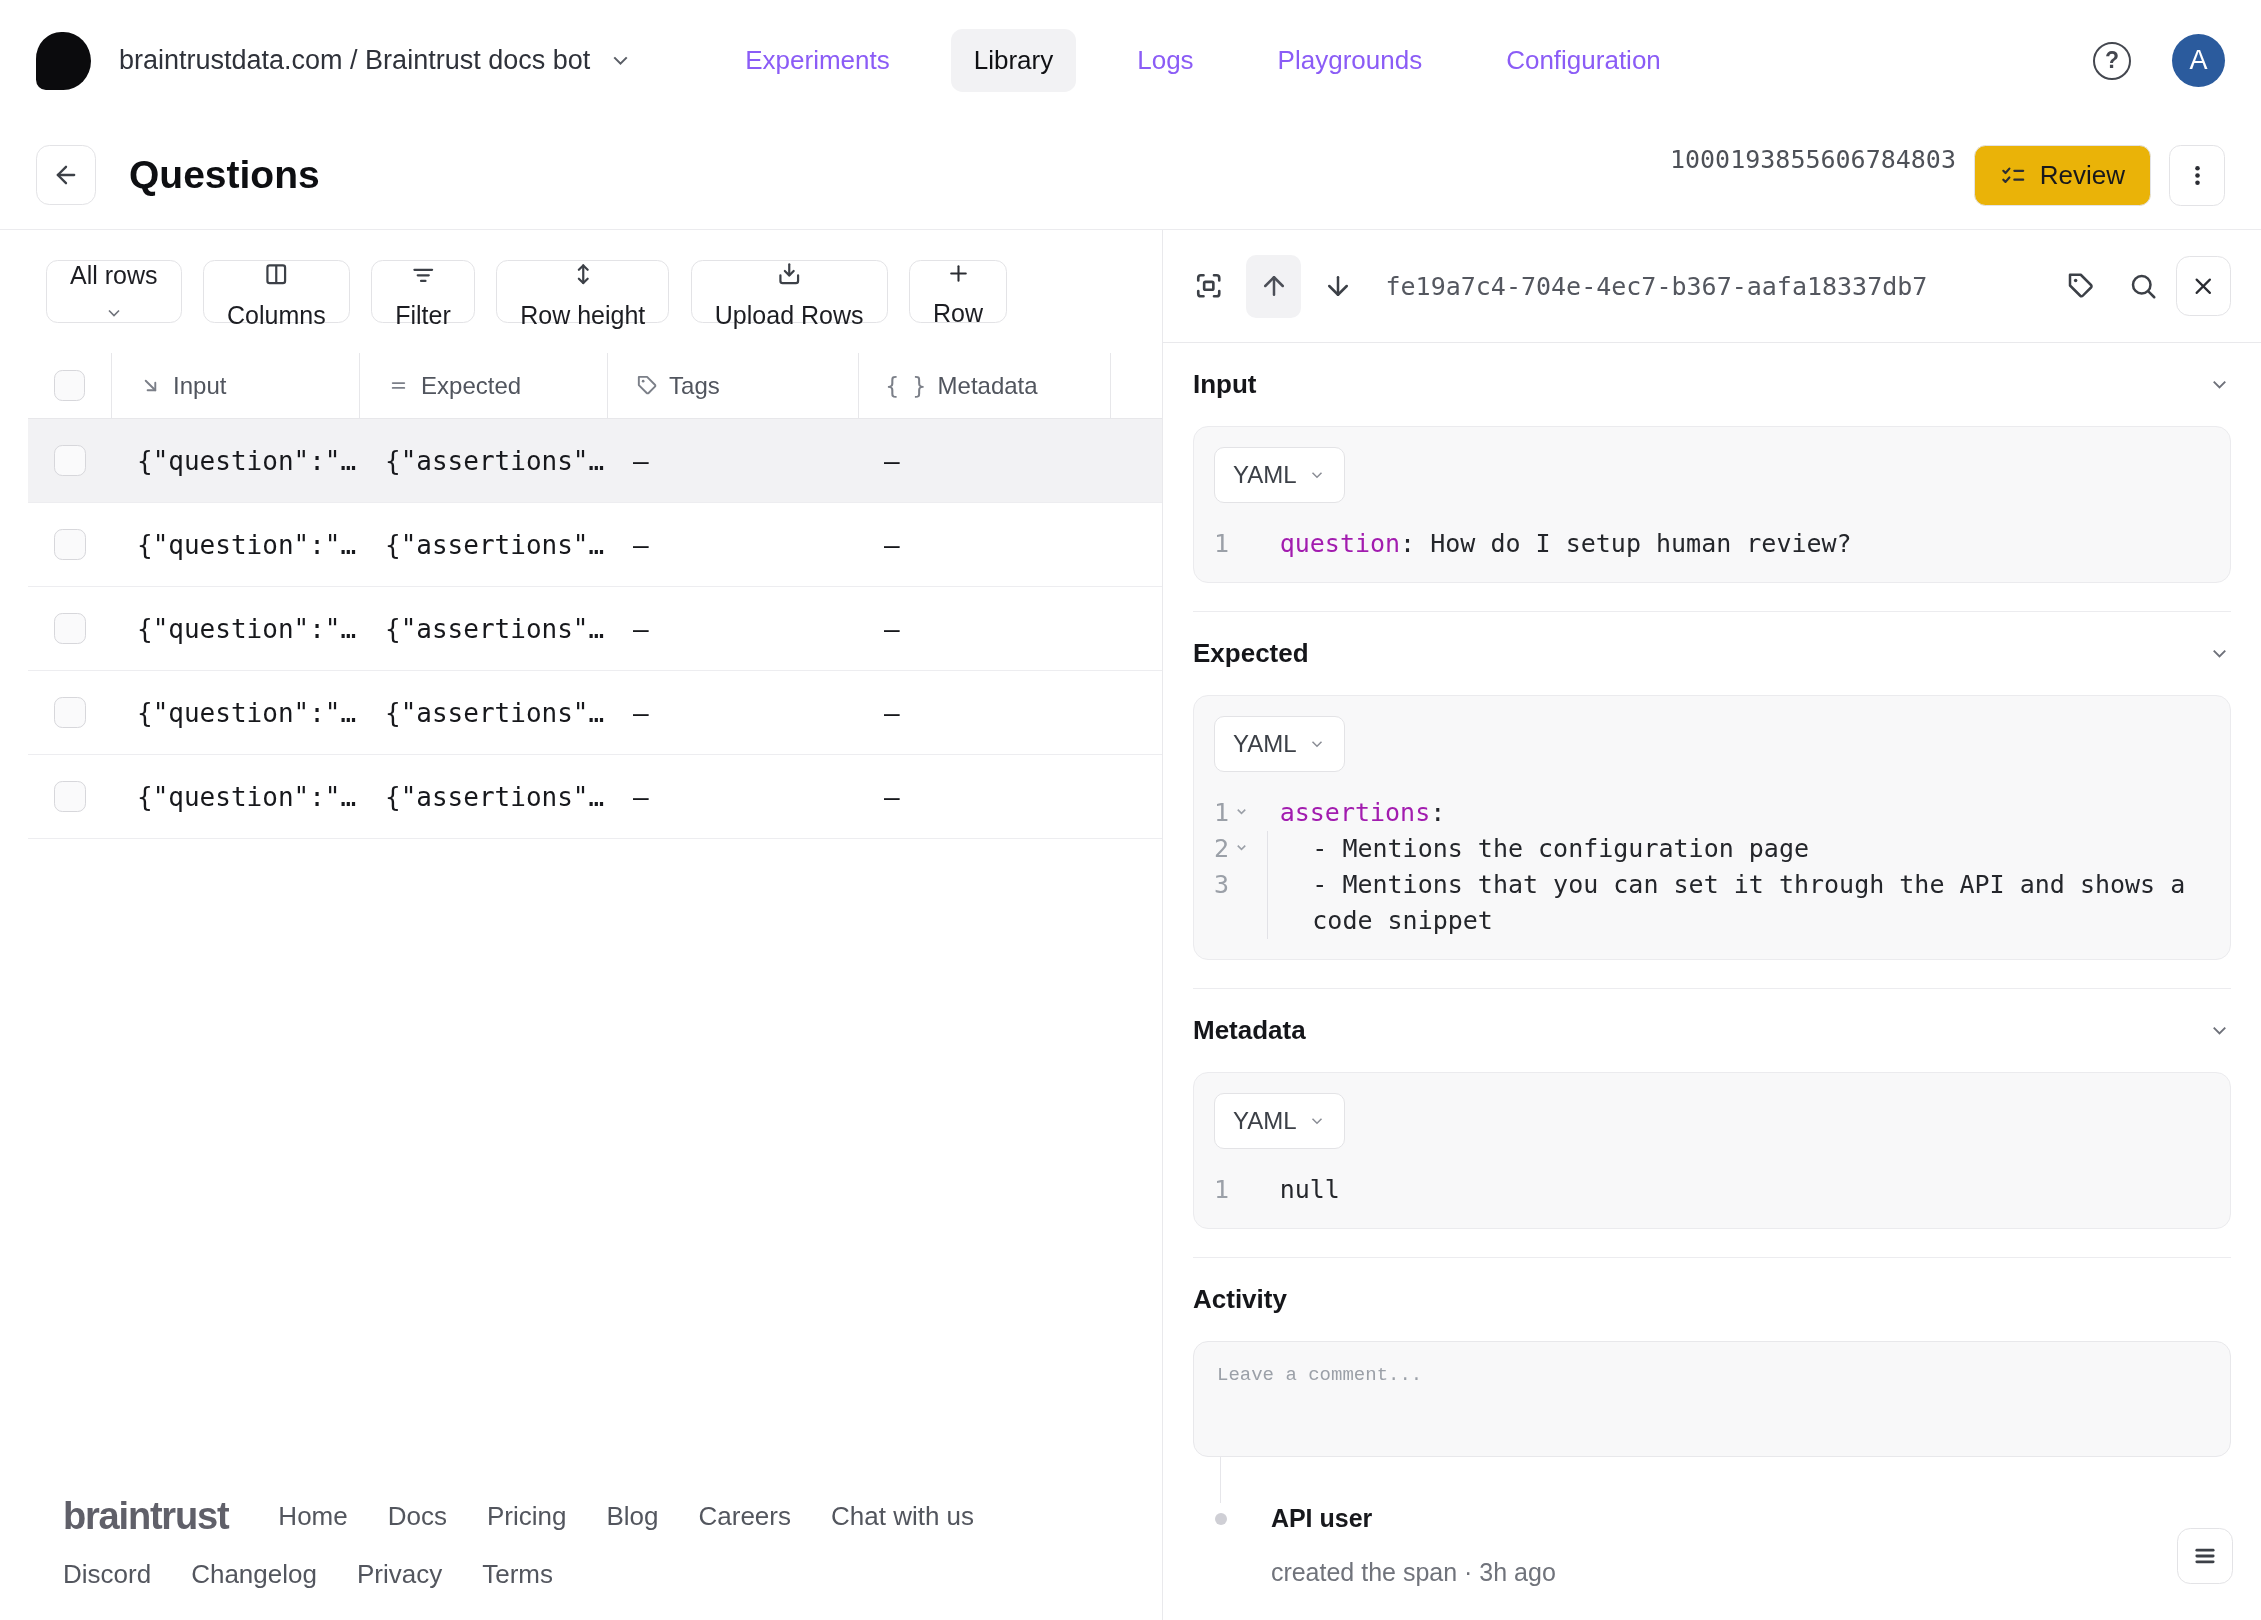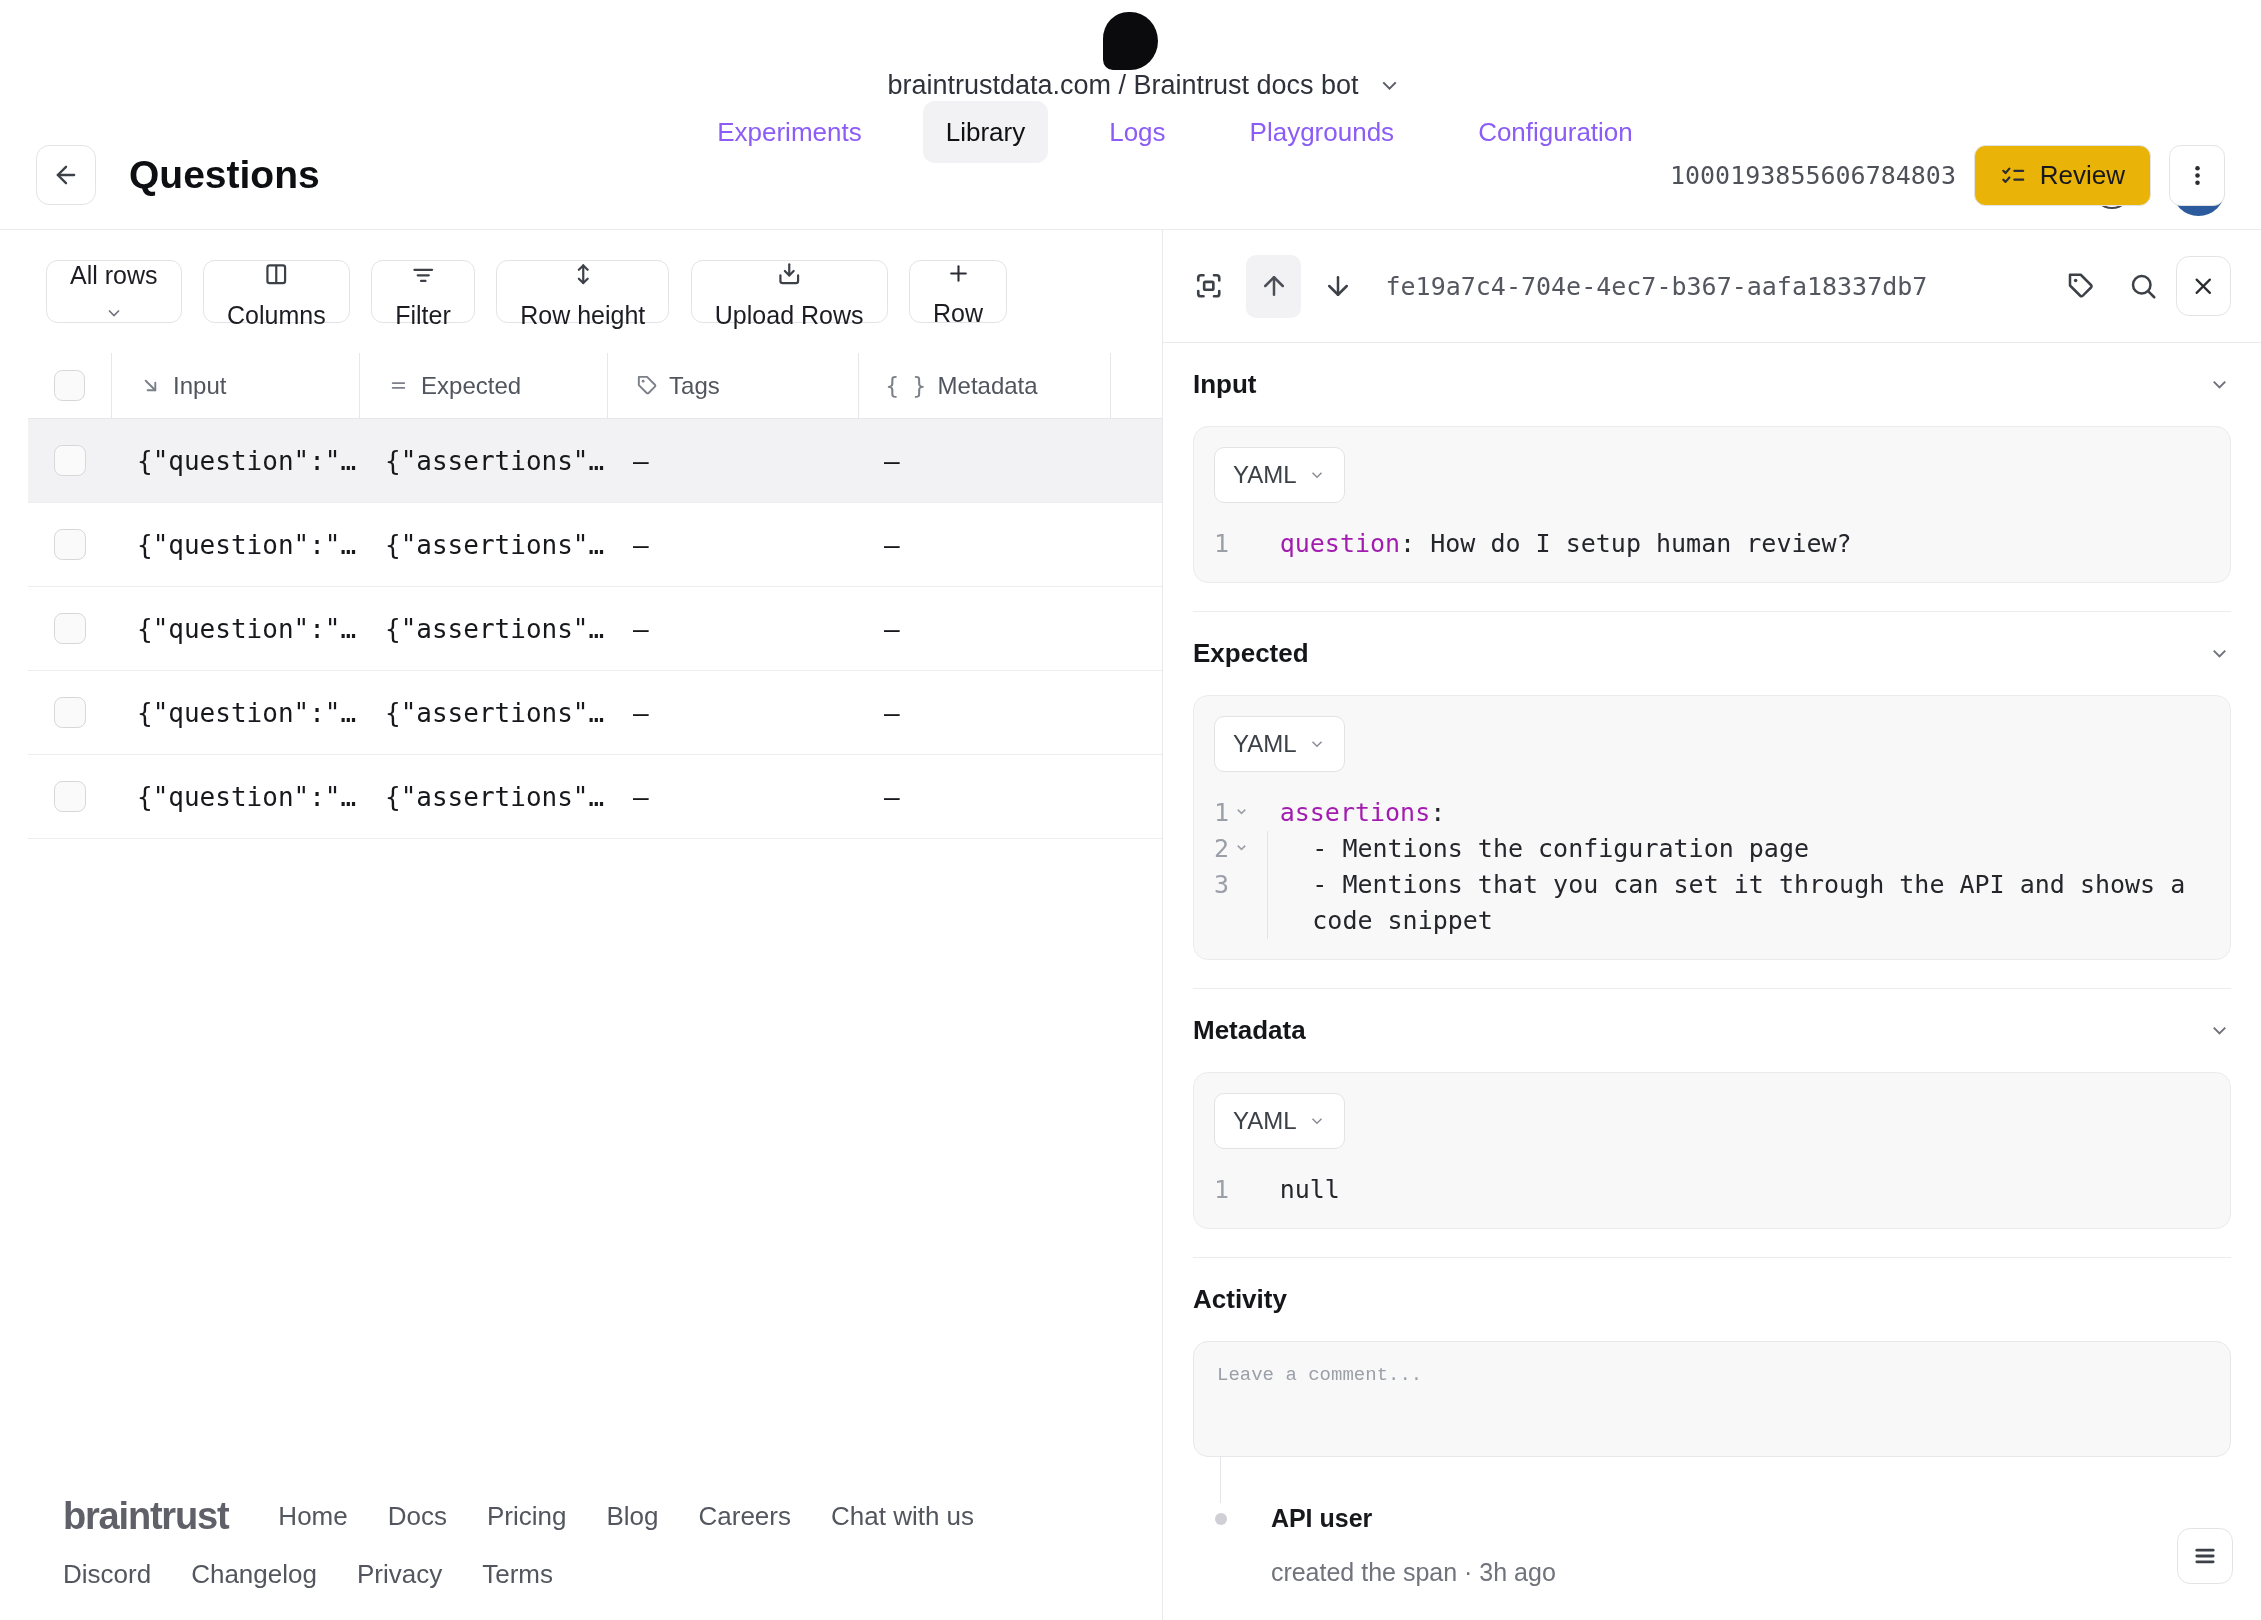--- a/index.html
+++ b/index.html
@@ -2,42 +2,42 @@
 <html style="font-size:13.3px"><head>
 <meta charset="utf-8">
 <style>
   * { margin:0; padding:0; box-sizing:border-box; }
   html,body { width:2261px; height:1620px; background:#ffffff; overflow:hidden;
               font-family:"Liberation Sans", sans-serif; color:#17181c; }
   svg { display:block; }
   .mono { font-family:"DejaVu Sans Mono", monospace; }
 
   
-  .topnav { height:121px; display:flex; align-items:center; padding:12px 36px;flex-direction:column; }
+  .topnav { height:121px; display:flex; align-items:center; padding:0 36px; }
   .logo { width:55px; height:58px; background:#0b0b0d; border-radius:46% 50% 50% 18%; flex:none; }
   .breadcrumb { display:flex; align-items:center; gap:18px; margin-left:28px; cursor:pointer; }
   .breadcrumb-text { font-size:27px; color:#2f323a; font-weight:500; }
   .nav-tabs { display:flex; align-items:center; gap:38px; margin-left:89px; }
   .nav-tab { font-size:26px; color:#8b5cf6; padding:15.7px 23px; border-radius:11.6px; cursor:pointer; white-space:nowrap; }
   .nav-tab.active { background:#f2f2f4; color:#101114; font-weight:500; }
   .topnav-right { margin-left:auto; display:flex; align-items:center; gap:41px; }
   .help-btn { width:38px; height:38px; border:2.9px solid #44474f; border-radius:50%;
               display:flex; align-items:center; justify-content:center;
               font-size:23px; font-weight:700; color:#44474f; cursor:pointer; }
   .avatar { width:53px; height:53px; border-radius:50%; background:#2b5b9d; color:#fff;
             display:flex; align-items:center; justify-content:center; font-size:27px; cursor:pointer; }
 
   
   .page-header { height:109px; display:flex; align-items:center; padding:0 36px;
                  border-bottom:1.7px solid #ebebee; }
   .icon-btn { background:#fff; border:1.7px solid #e3e3e6; border-radius:13.3px; cursor:pointer;
               display:flex; align-items:center; justify-content:center; color:#3c4047; }
   .back-btn { width:60px; height:60px; }
   .page-title { font-size:39px; font-weight:700; margin-left:33px; color:#0e0f12; }
-  .header-right { margin-left:auto; display:flex; align-items:center; gap:18px; }
+  .header-right { margin-left:auto; display:flex; gap:18px; }
   .dataset-id { font-size:25px; color:#4e5158; }
   .review-btn { height:61px; padding:0 25px; display:flex; align-items:center; gap:13.3px;
                 border:1.7px solid #e3e3e6; border-radius:11.6px; background:#eab308; cursor:pointer;
                 font-size:26px; color:#17181c; }
   .kebab-btn { width:56px; height:61px; border-radius:11.6px; }
 
   
   .main { display:flex; height:1390px; }
   .left-panel { width:1163px; flex:none; border-right:1.7px solid #e9e9ec;
                 display:flex; flex-direction:column; }

